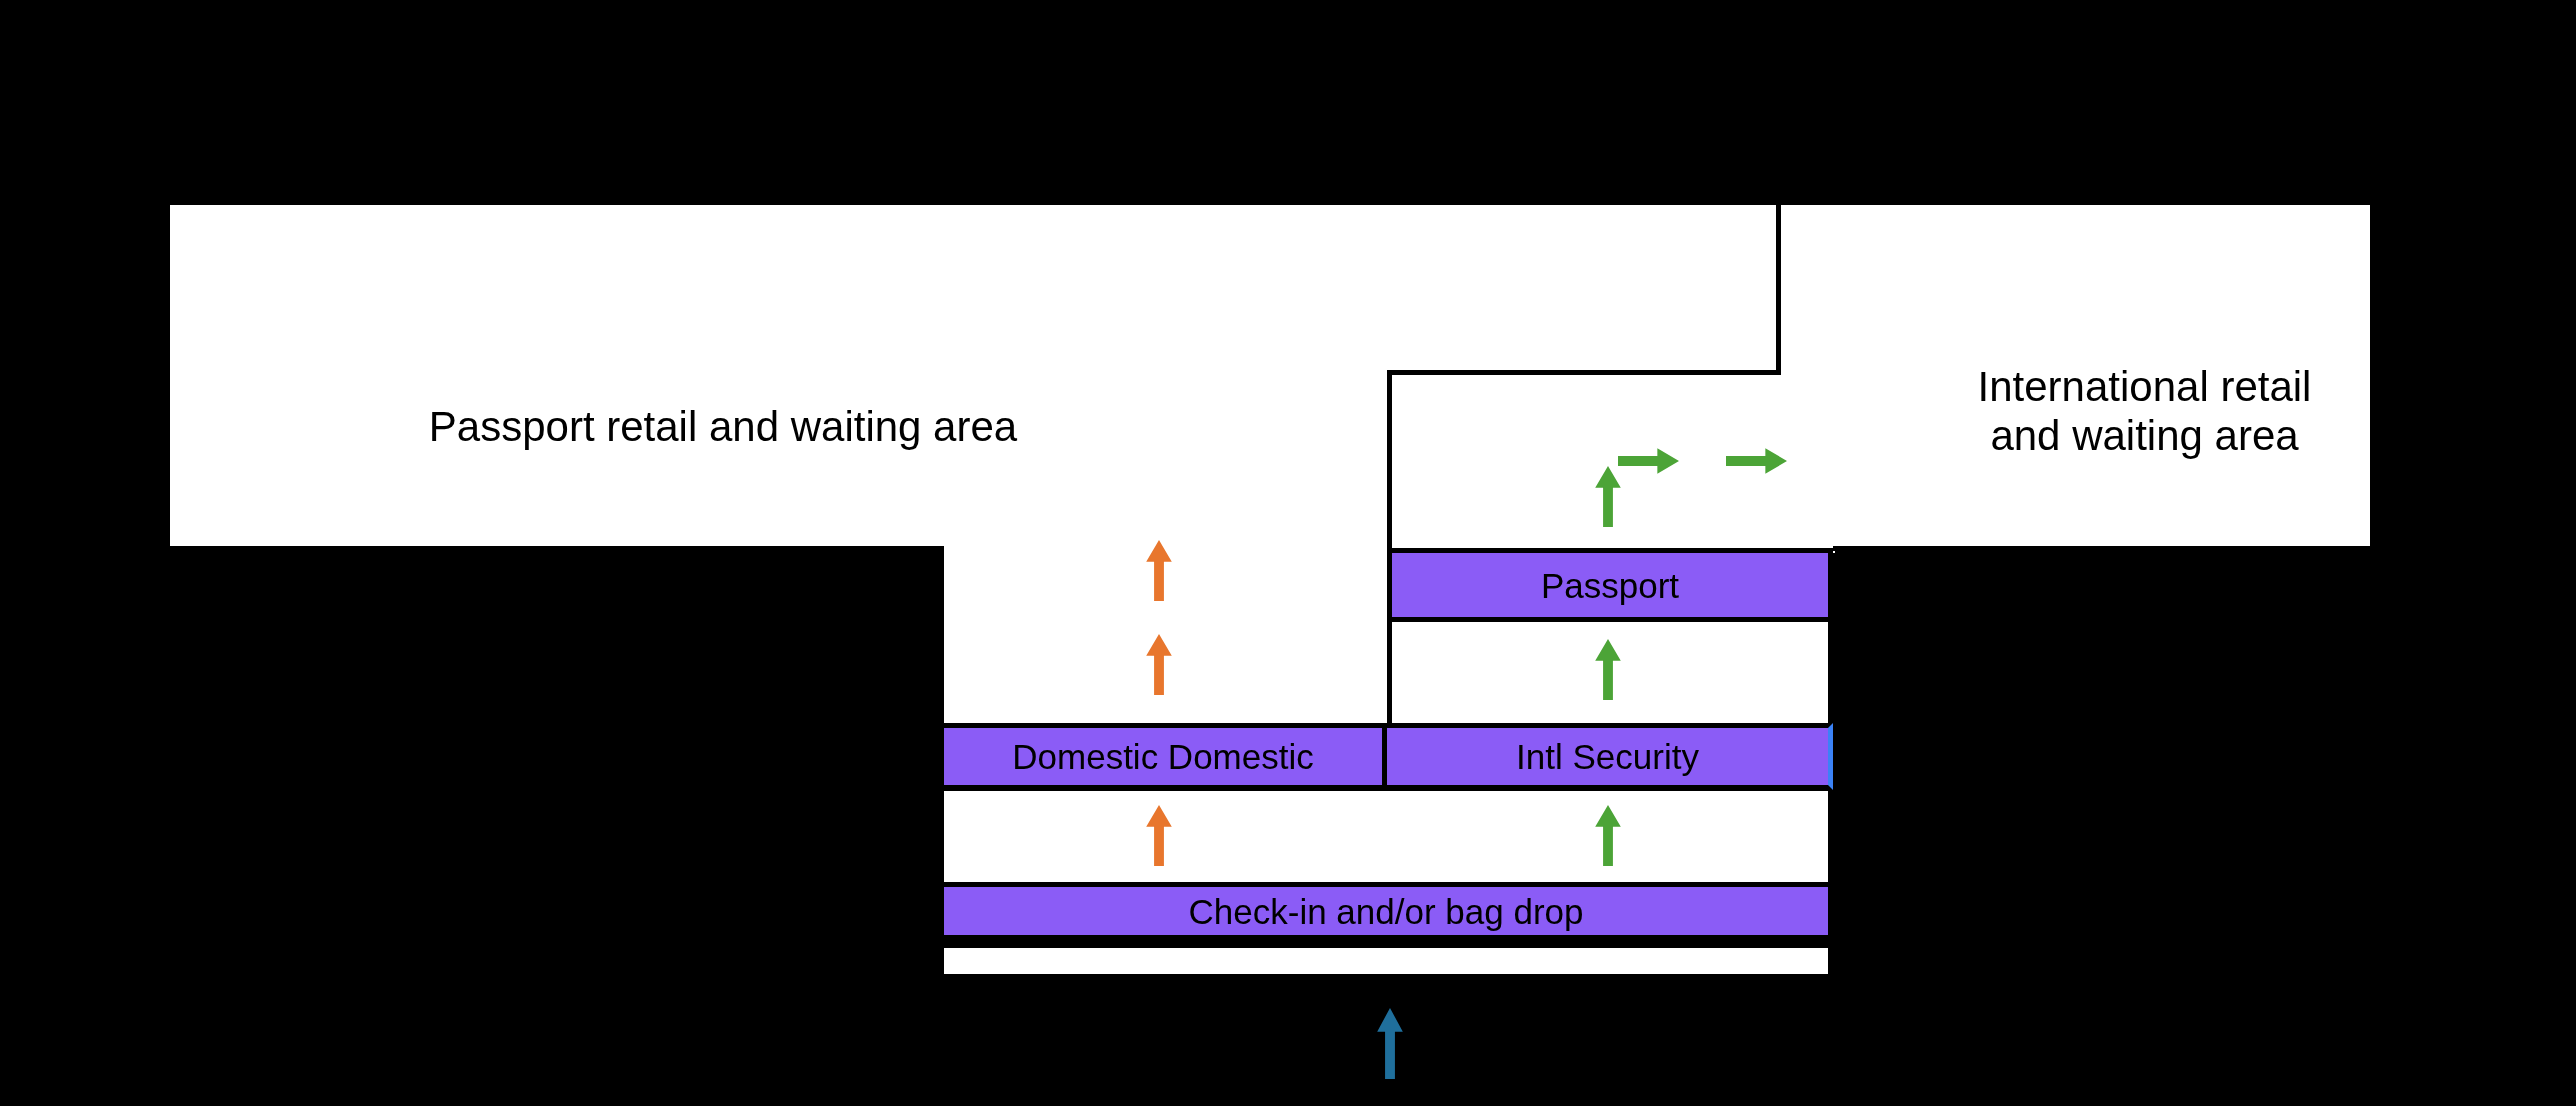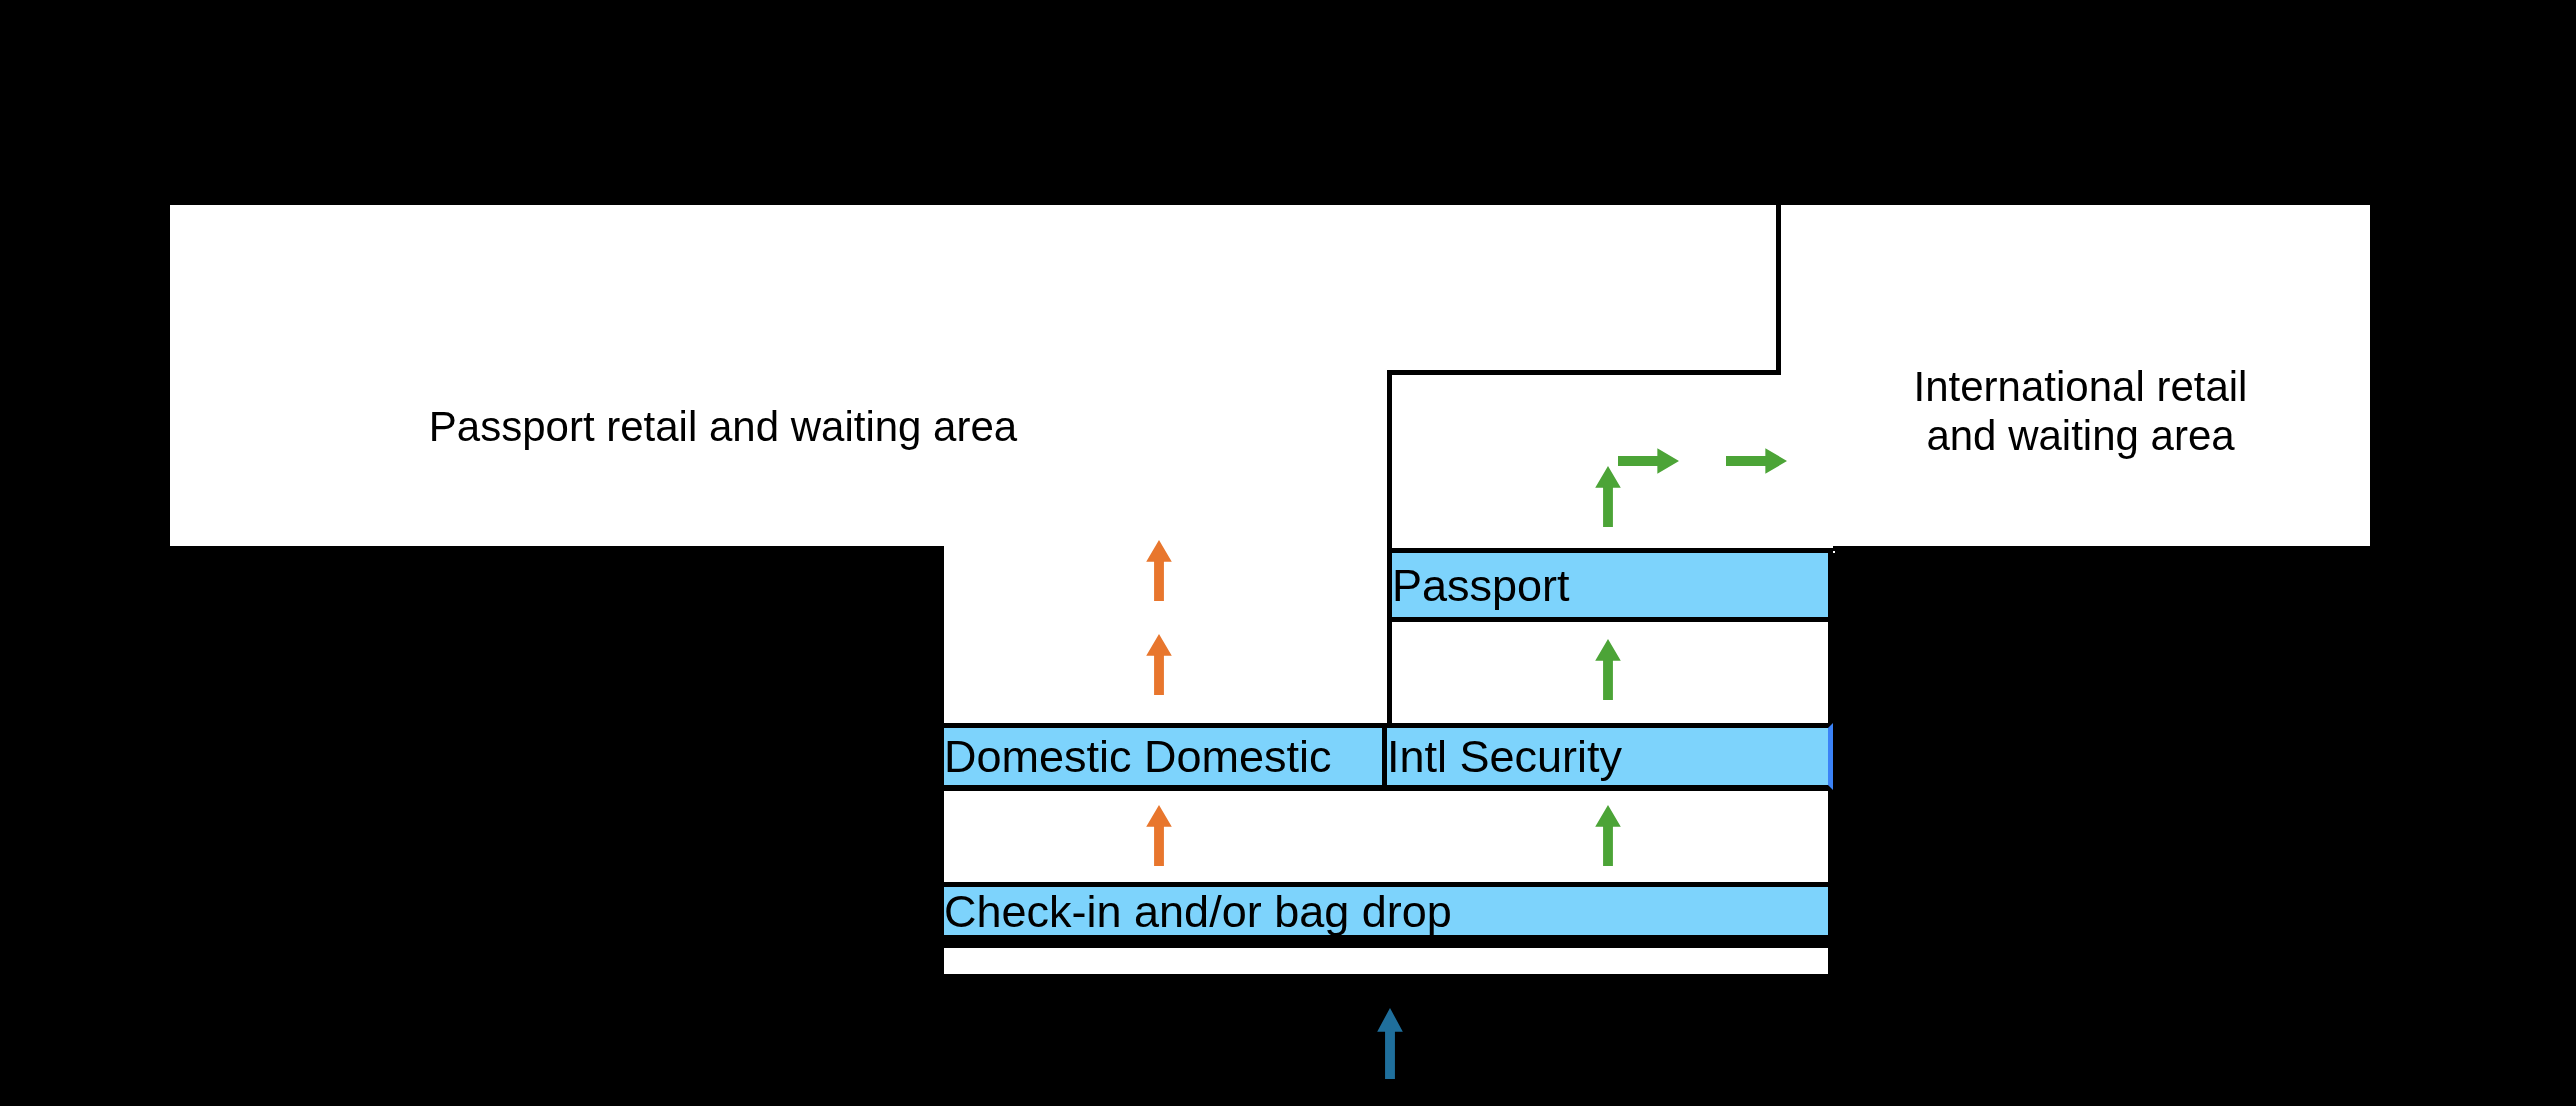--- a/index.html
+++ b/index.html
@@ -22,29 +22,29 @@
     background: #ffffff;
   }
   
   .wall {
     position: absolute;
     background: #000000;
   }
   
   .band {
     position: absolute;
-    background: #7dd3fc;
+    background: #8b5cf6;
     border-top: 5px solid #000000;
     border-bottom: 5px solid #000000;
     box-sizing: border-box;
     display: flex;
     align-items: center;
-    justify-content: flex-start;
+    justify-content: center;
     color: #000000;
-    font-size: 45px;
+    font-size: 35px;
     line-height: 1;
     white-space: nowrap;
   }
   .band.split-left  { border-right: 5px solid #000000; }
   
   .corridor {
     position: absolute;
     background: #ffffff;
     box-sizing: border-box;
   }
@@ -109,21 +109,21 @@
   </div>
 
   <div class="band" style="left:939px; top:882px; width:894px; height:58px; border-left:5px solid #000; border-right:5px solid #000;">
     <span>Check-in and/or bag drop</span>
   </div>
 
   <div class="caption" style="left:297px; top:352px; width:852px;">
     <span>Passport retail and waiting area</span>
   </div>
 
-  <div class="caption" style="left:1833px; top:312px; width:495px;">
+  <div class="caption" style="left:1897px; top:312px; width:495px;">
     <span>International retail
 and waiting area</span>
   </div>
 
   <div class="arrow" style="left:1144px; top:805px; width:30px; height:61px;">
     <svg width="30" height="61" viewBox="0 0 30 62">
       <path d="M15 0 L28 22 L20 22 L20 62 L10 62 L10 22 L2 22 Z" fill="#e8762d"></path>
     </svg>
   </div>
 

